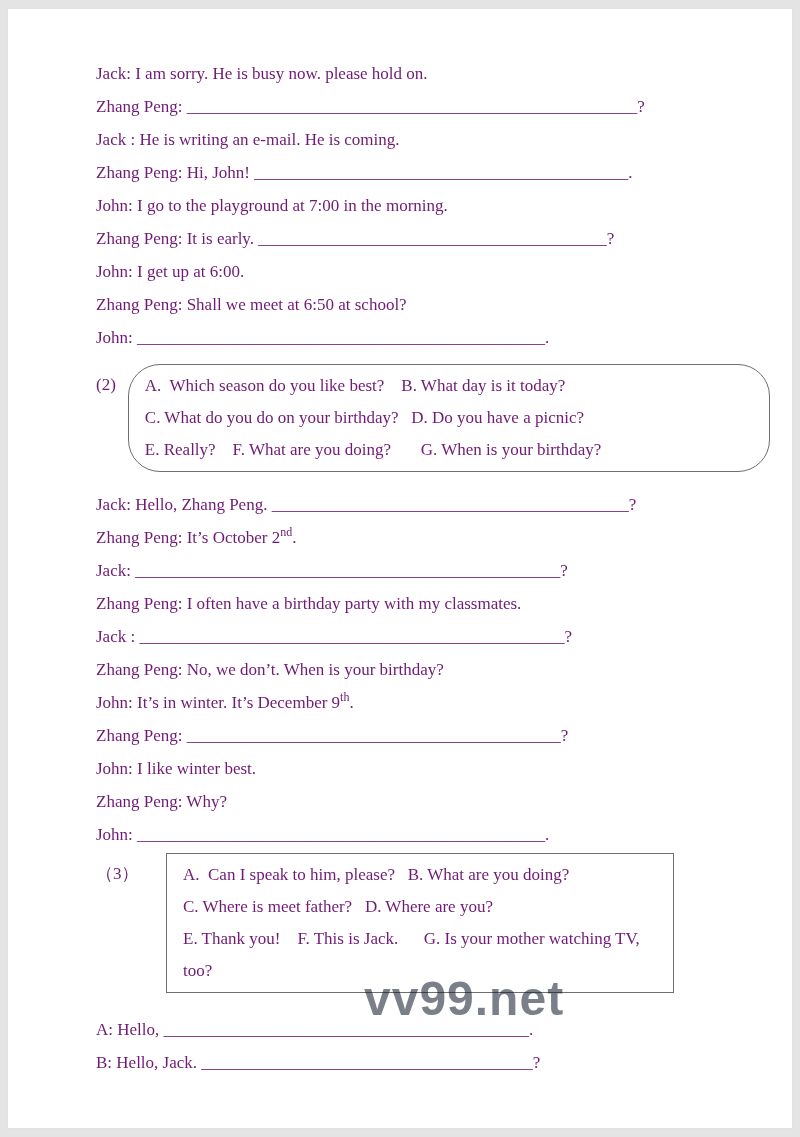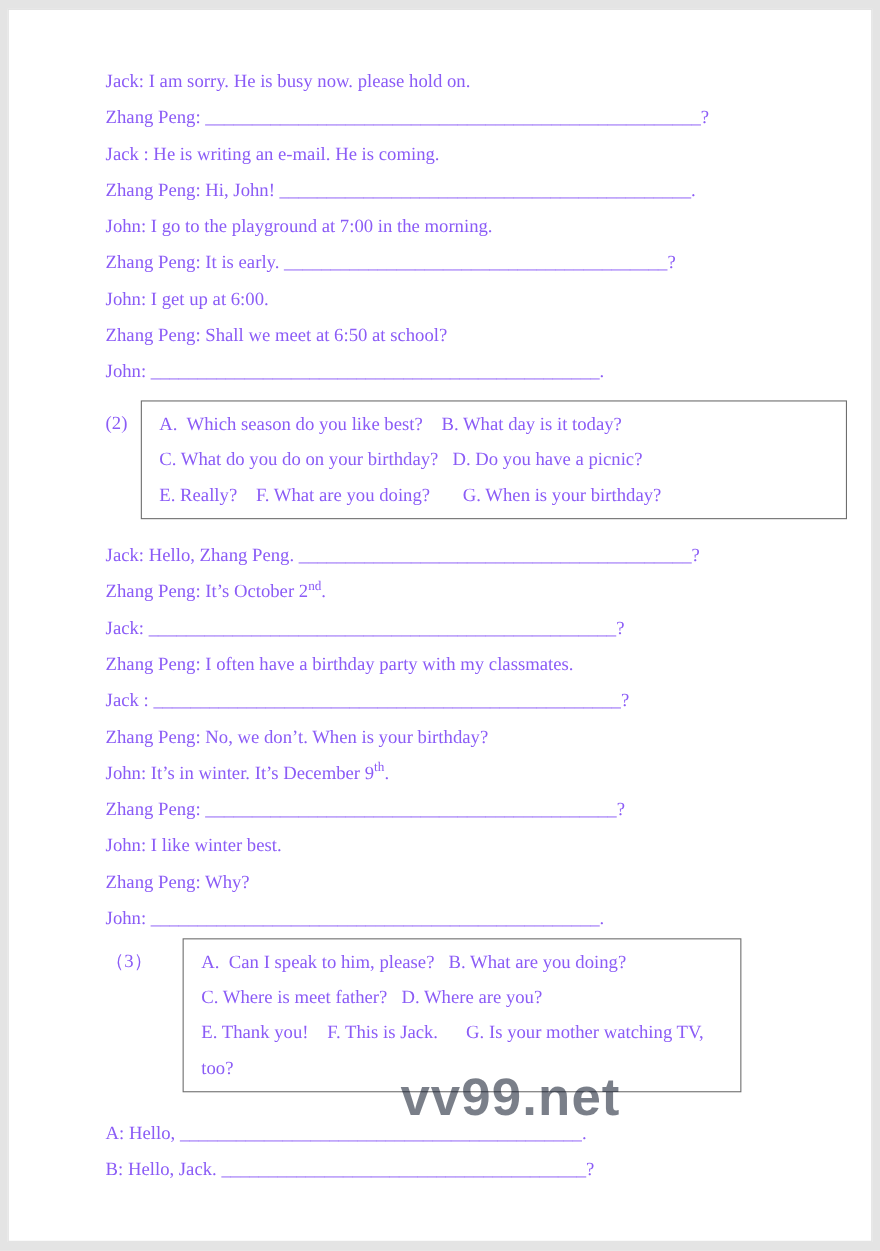--- a/index.html
+++ b/index.html
@@ -1,31 +1,31 @@
 <!DOCTYPE html>
 <html><head>
 <meta charset="utf-8">
 <style>
   * { margin:0; padding:0; box-sizing:border-box; }
   html,body { width:800px; height:1137px; }
   body { background:#e9e9e9; font-family:"Liberation Serif", serif; }
   .viewport { position:relative; width:800px; height:1137px; background:#e4e4e4; overflow:hidden; }
   .page { position:absolute; left:7px; top:8px; width:786px; height:1121px; background:#ffffff; border:1px solid #e2e2e2; }
-  .content { padding:48px 22px 0 88px; color:#8b5cf6; font-size:17px; }
+  .content { padding:48px 22px 0 88px; color:#701a75; font-size:17px; }
   .line { line-height:33px; white-space:pre-wrap; }
   .line sup { font-size:12px; vertical-align:super; line-height:0; }
   .blank { white-space:pre; }
   .box-row { display:flex; align-items:flex-start; }
   .box-row.b2 { margin-top:10px; }
   .box-row.b3 { margin-top:2px; }
   .box-label { line-height:33px; padding-top:4px; }
   .b2 .box-label { width:35px; }
   .b3 .box-label { width:50px; }
   .option-box { border:1px solid #6e6e6e; padding:5px 8px 5px 16px; background:#fff; }
-  .b2 .option-box { width:704px; }
+  .b2 .option-box { width:704px;border-radius:32px; }
   .b3 .option-box { width:508px;margin-left:20px; }
   .opt { line-height:32px; white-space:pre-wrap; }
   .part2 { margin-top:16px; }
   .part3 { margin-top:20px; }
   .watermark { position:absolute; left:356px; top:962px; font-family:"Liberation Sans", sans-serif;
                font-size:48px; font-weight:bold; color:#0f172a; opacity:0.55; letter-spacing:1px;
                pointer-events:none; z-index:5; }
 </style>
 </head>
 <body>

